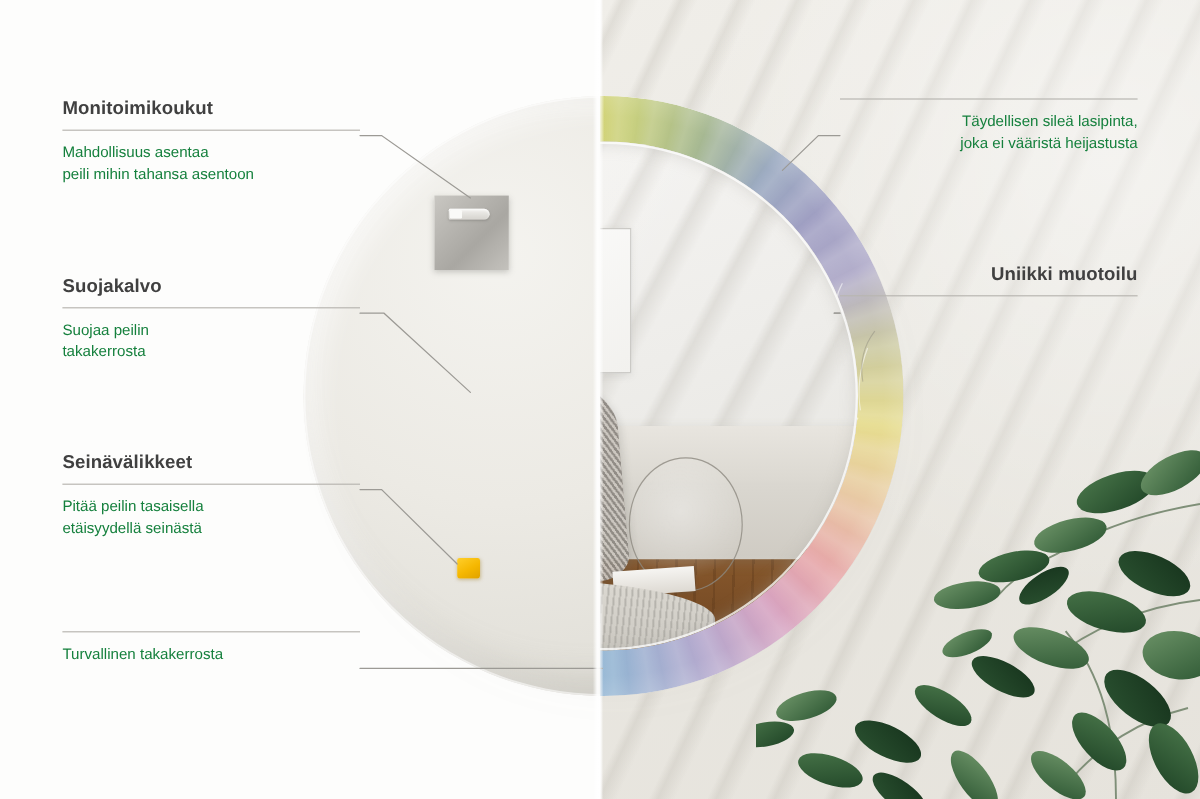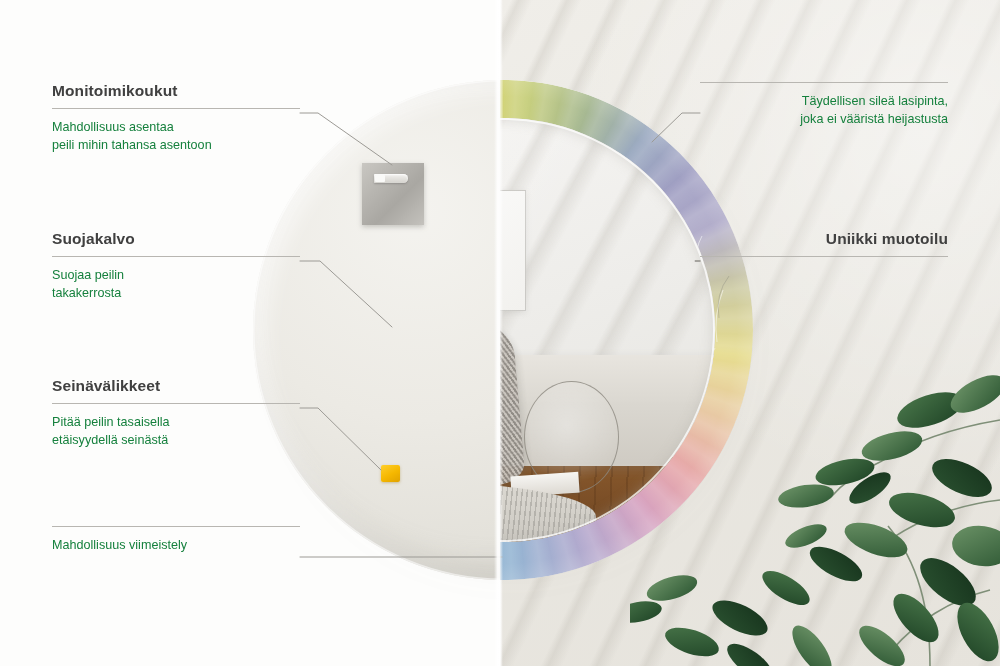--- a/index.html
+++ b/index.html
@@ -402,27 +402,27 @@
 
   <div class="callout left" style="top:230px;">
     <div class="title">Suojakalvo</div>
     <div class="rule"></div>
     <div class="desc">Suojaa peilin
 takakerrosta</div>
   </div>
 
   <div class="callout left" style="top:526px;">
     <div class="rule"></div>
-    <div class="desc">Mahdollisuus viimeistely</div>
+    <div class="desc">Turvallinen takakerrosta</div>
   </div>
 
   <div class="callout right" style="top:82px;">
     <div class="rule"></div>
     <div class="desc">Täydellisen sileä lasipinta,
 joka ei vääristä heijastusta</div>
   </div>
 
-  <div class="callout right" style="top:230px;">
+  <div class="callout right" style="top:220px;">
     <div class="title">Uniikki muotoilu</div>
     <div class="rule"></div>
   </div>
 
 </div>
 
 </body></html>

